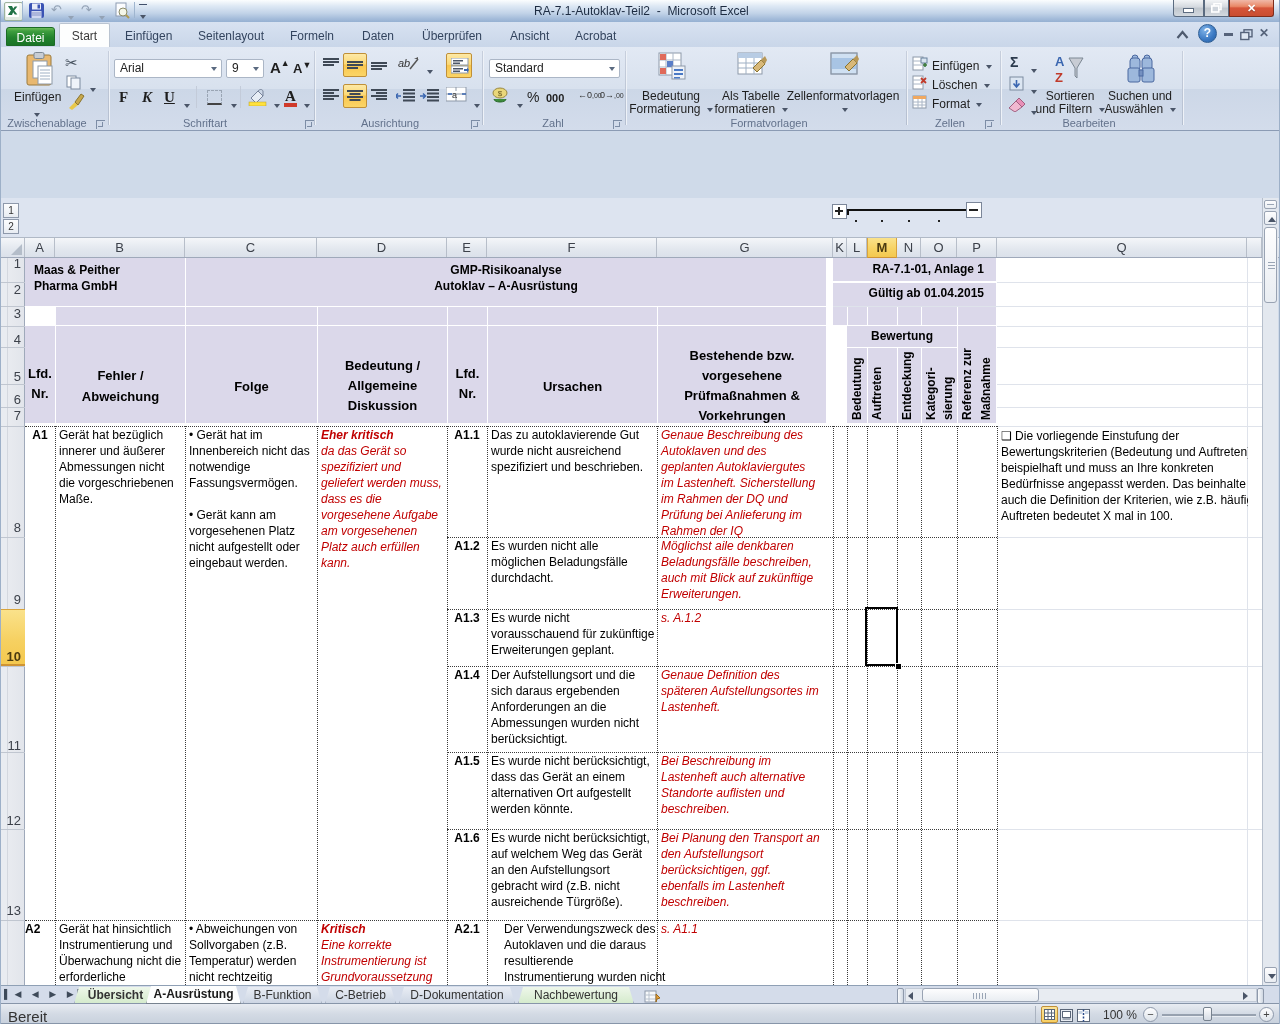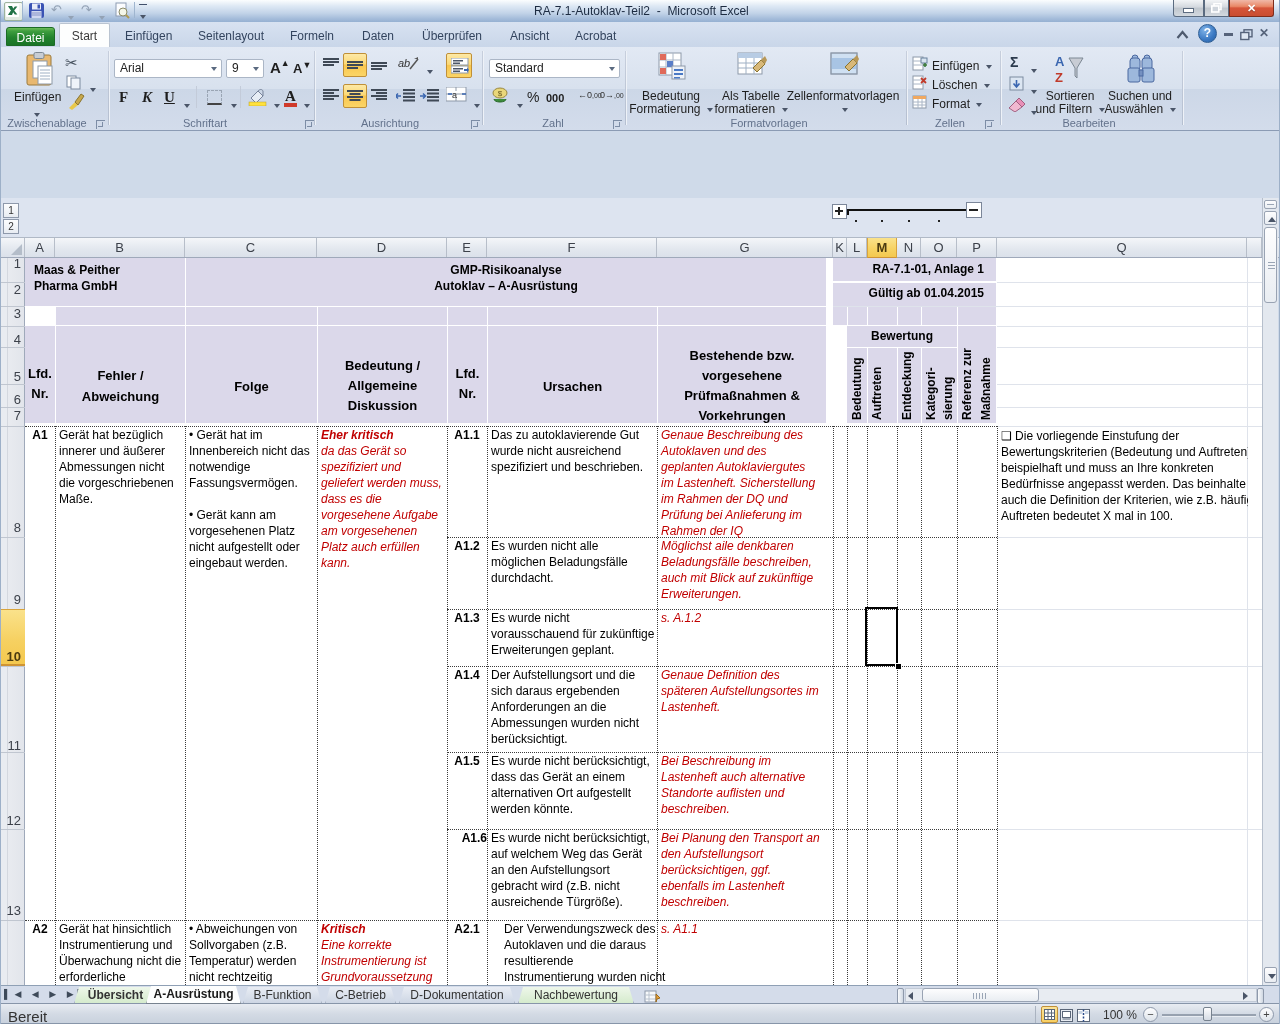--- a/index.html
+++ b/index.html
@@ -621,34 +621,34 @@
 <div class="rot" style="left:979px;top:162px;">Maßnahme</div>
 <div class="celltext b" style="left:25px;top:169px;width:30px;text-align:center;">A1</div>
 <div class="celltext " style="left:59px;top:169px;">Gerät hat bezüglich<br>innerer und äußerer<br>Abmessungen nicht<br>die vorgeschriebenen<br>Maße.</div>
 <div class="celltext " style="left:189px;top:169px;">• Gerät hat im<br>Innenbereich nicht das<br>notwendige<br>Fassungsvermögen.<br>&nbsp;<br>• Gerät kann am<br>vorgesehenen Platz<br>nicht aufgestellt oder<br>eingebaut werden.</div>
 <div class="celltext red" style="left:321px;top:169px;"><span style="font-weight:bold;">Eher kritisch</span><br>da das Gerät so<br>spezifiziert und<br>geliefert werden muss,<br>dass es die<br>vorgesehene Aufgabe<br>am vorgesehenen<br>Platz auch erfüllen<br>kann.</div>
 <div class="celltext b" style="left:447px;top:169px;width:40px;text-align:center;">A1.1</div>
 <div class="celltext b" style="left:447px;top:280px;width:40px;text-align:center;">A1.2</div>
 <div class="celltext b" style="left:447px;top:352px;width:40px;text-align:center;">A1.3</div>
 <div class="celltext b" style="left:447px;top:409px;width:40px;text-align:center;">A1.4</div>
 <div class="celltext b" style="left:447px;top:495px;width:40px;text-align:center;">A1.5</div>
-<div class="celltext b" style="left:447px;top:572px;width:40px;text-align:right;">A1.6</div>
+<div class="celltext b" style="left:447px;top:572px;width:40px;text-align:center;">A1.6</div>
 <div class="celltext " style="left:491px;top:280px;">Es wurden nicht alle<br>möglichen Beladungsfälle<br>durchdacht.</div>
 <div class="celltext " style="left:491px;top:169px;">Das zu autoklavierende Gut<br>wurde nicht ausreichend<br>spezifiziert und beschrieben.</div>
 <div class="celltext " style="left:491px;top:352px;">Es wurde nicht<br>vorausschauend für zukünftige<br>Erweiterungen geplant.</div>
 <div class="celltext " style="left:491px;top:409px;">Der Aufstellungsort und die<br>sich daraus ergebenden<br>Anforderungen an die<br>Abmessungen wurden nicht<br>berücksichtigt.</div>
 <div class="celltext " style="left:491px;top:495px;">Es wurde nicht berücksichtigt,<br>dass das Gerät an einem<br>alternativen Ort aufgestellt<br>werden könnte.</div>
 <div class="celltext " style="left:491px;top:572px;">Es wurde nicht berücksichtigt,<br>auf welchem Weg das Gerät<br>an den Aufstellungsort<br>gebracht wird (z.B. nicht<br>ausreichende Türgröße).</div>
 <div class="celltext red" style="left:661px;top:169px;">Genaue Beschreibung des<br>Autoklaven und des<br>geplanten Autoklaviergutes<br>im Lastenheft. Sicherstellung<br>im Rahmen der DQ und<br>Prüfung bei Anlieferung im<br>Rahmen der IQ</div>
 <div class="celltext red" style="left:661px;top:280px;">Möglichst aile denkbaren<br>Beladungsfälle beschreiben,<br>auch mit Blick auf zukünftige<br>Erweiterungen.</div>
 <div class="celltext red" style="left:661px;top:352px;">s. A.1.2</div>
 <div class="celltext red" style="left:661px;top:409px;">Genaue Definition des<br>späteren Aufstellungsortes im<br>Lastenheft.</div>
 <div class="celltext red" style="left:661px;top:495px;">Bei Beschreibung im<br>Lastenheft auch alternative<br>Standorte auflisten und<br>beschreiben.</div>
 <div class="celltext red" style="left:661px;top:572px;">Bei Planung den Transport an<br>den Aufstellungsort<br>berücksichtigen, ggf.<br>ebenfalls im Lastenheft<br>beschreiben.</div>
-<div class="celltext b" style="left:25px;top:663px;width:30px;text-align:center;">A2</div>
+<div class="celltext b" style="left:25px;top:663px;width:30px;">A2</div>
 <div class="celltext " style="left:59px;top:663px;">Gerät hat hinsichtlich<br>Instrumentierung und<br>Überwachung nicht die<br>erforderliche</div>
 <div class="celltext " style="left:189px;top:663px;">• Abweichungen von<br>Sollvorgaben (z.B.<br>Temperatur) werden<br>nicht rechtzeitig</div>
 <div class="celltext red" style="left:321px;top:663px;"><span style="font-weight:bold;">Kritisch</span><br>Eine korrekte<br>Instrumentierung ist<br>Grundvoraussetzung</div>
 <div class="celltext b" style="left:447px;top:663px;width:40px;text-align:center;">A2.1</div>
 <div class="celltext " style="left:491px;top:663px;margin-left:13px;">Der Verwendungszweck des<br>Autoklaven und die daraus<br>resultierende<br>Instrumentierung wurden nicht</div>
 <div class="celltext red" style="left:661px;top:663px;">s. A1.1</div>
 <div class="celltext" style="left:1001px;top:170px;width:247px;overflow:hidden;">❑ Die vorliegende Einstufung der<br>Bewertungskriterien (Bedeutung und Auftreten)<br>beispielhaft und muss an Ihre konkreten<br>Bedürfnisse angepasst werden. Das beinhalte<br>auch die Definition der Kriterien, wie z.B. häufig<br>Auftreten bedeutet X mal in 100.</div>
 <div class="abs" style="left:865px;top:349px;width:33px;height:59px;border:2px solid #000;box-sizing:border-box;"></div>
 <div class="abs" style="left:895px;top:405px;width:5px;height:5px;background:#000;border:1px solid #fff;"></div>
 </div>

